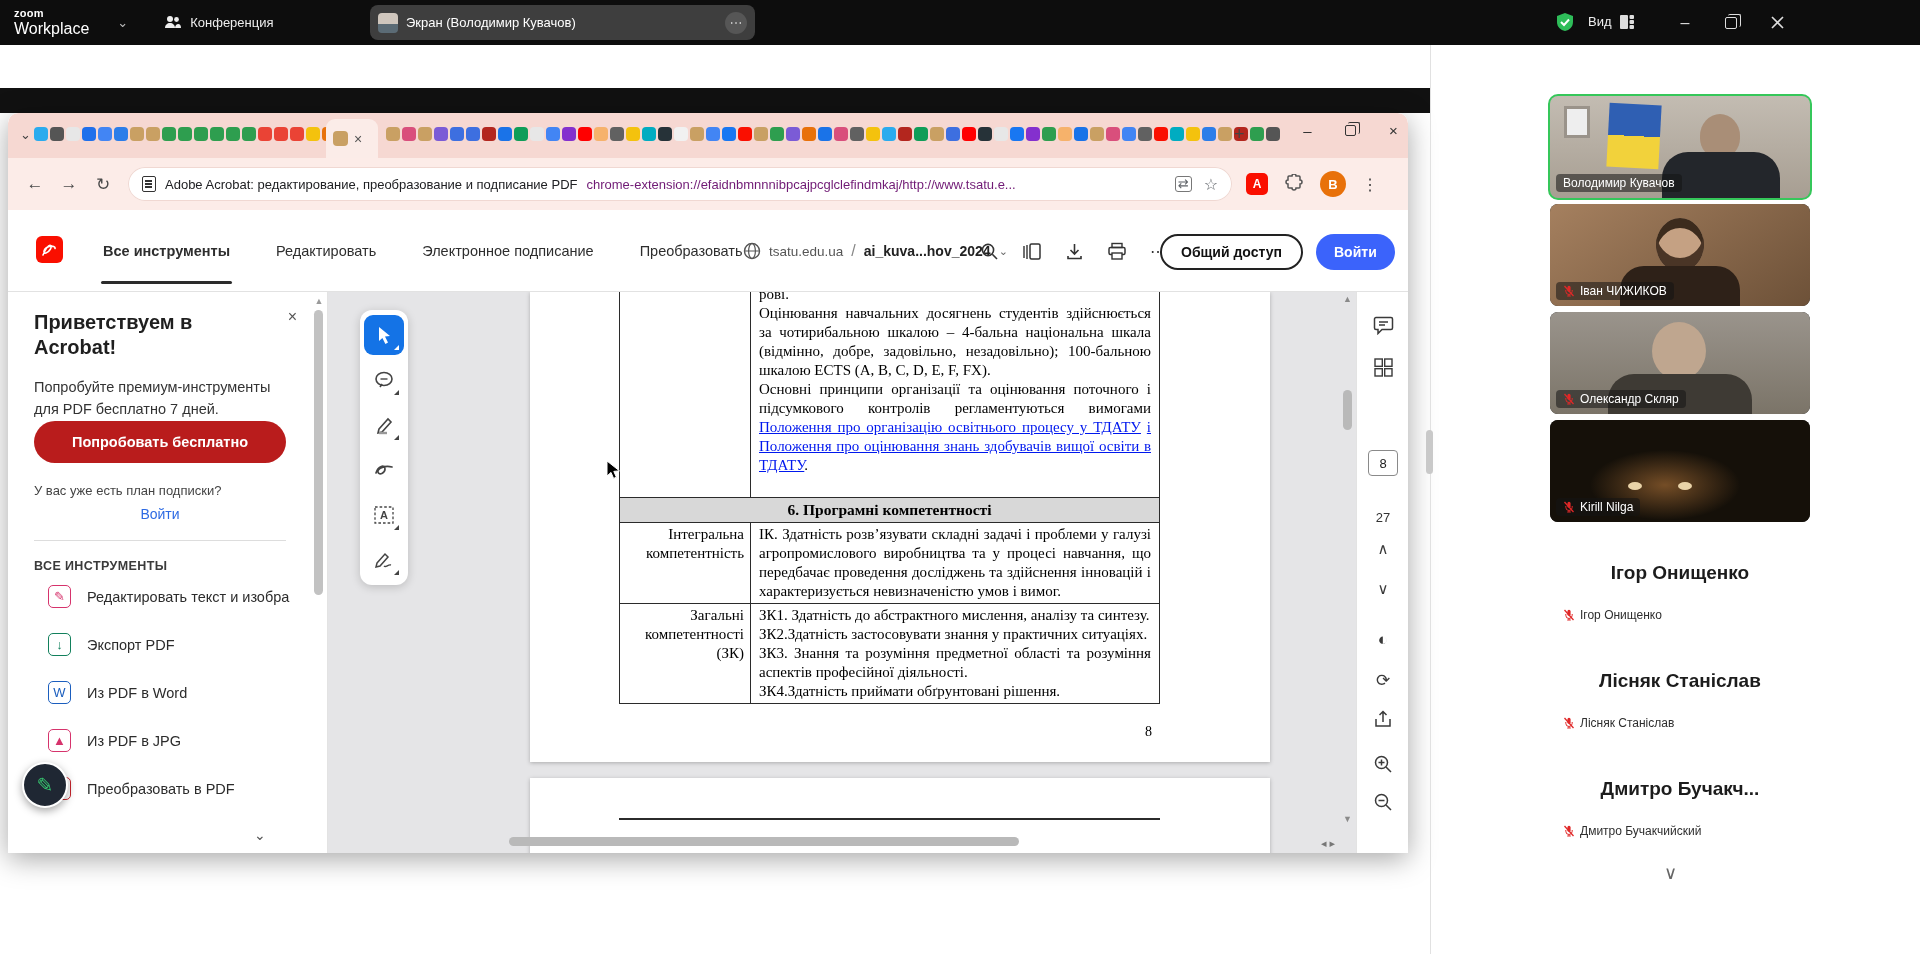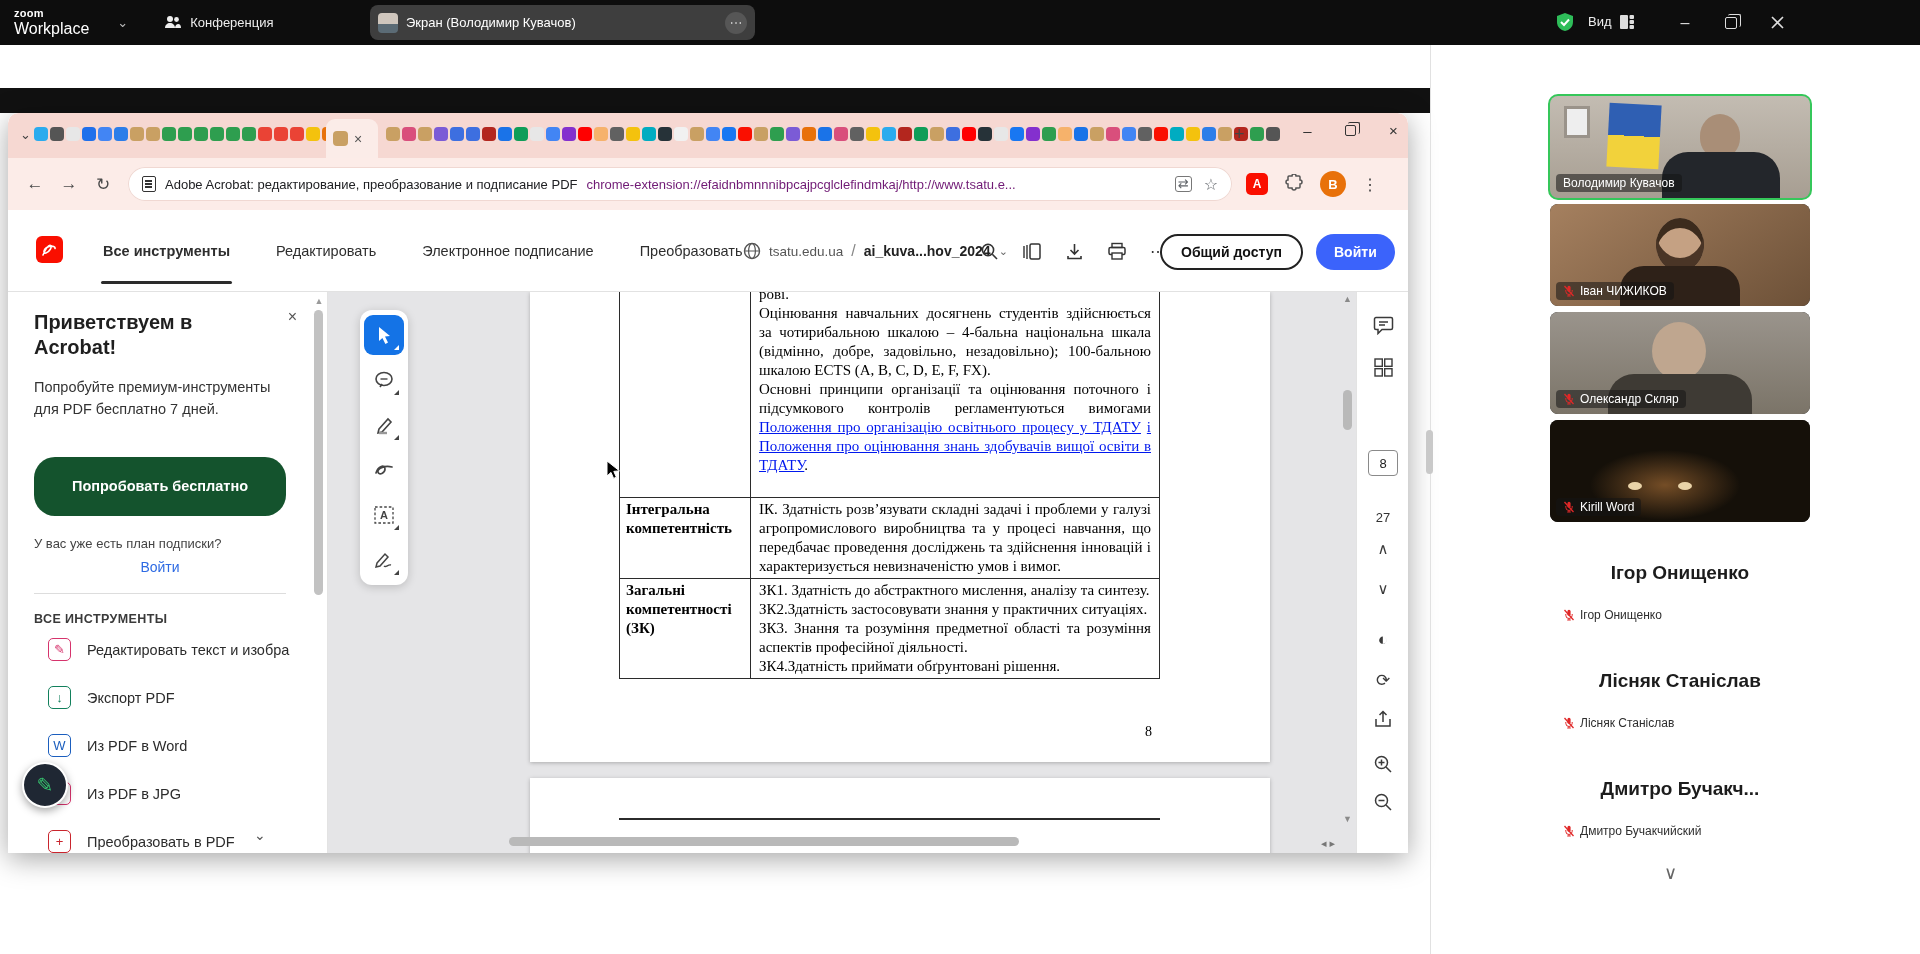--- a/index.html
+++ b/index.html
@@ -98,21 +98,21 @@
 
   
   .content { position:relative; height:561px; display:flex; }
 
   
   .left-panel { position:relative; width:320px; background:#fff; border-right:1px solid #e3e3e3; flex:0 0 auto; }
   .promo { padding:18px 26px 0 26px; position:relative; }
   .promo-close { position:absolute; right:30px; top:16px; color:#555; font-size:16px; }
   .promo-title { font-size:20px; font-weight:bold; color:#1f1f1f; width:210px; line-height:1.25; }
   .promo-body { margin-top:16px; font-size:14.5px; color:#333; line-height:1.55; width:248px; }
-  .trial-btn { margin-top:36px; width:252px; height:59px; background:#14532d; color:#fff; border:none;
+  .trial-btn { margin-top:0; width:252px; height:42px; background:#b91c1c; color:#fff; border:none;
                border-radius:21px; font-size:14.5px; font-weight:bold; font-family:inherit; }
   .plan-q { margin-top:20px; text-align:left; width:252px; font-size:13px; color:#444; }
   .login-link { margin-top:8px; text-align:center; width:252px; font-size:14px; color:#2d6ae3; }
   .lp-divider { margin:18px 0 0 26px; width:252px; border-top:1px solid #ddd; }
   .tools-header { margin:18px 0 0 26px; font-size:12.5px; font-weight:bold; letter-spacing:.4px; color:#3a3a3a; }
   .tool-item { display:flex; align-items:center; gap:16px; margin:0 0 0 40px; height:48px; font-size:14.5px; color:#2c2c2c; }
   .tool-ic { width:23px; height:23px; border-radius:5px; border:1.7px solid currentColor; display:flex;
              align-items:center; justify-content:center; font-size:13px; flex:0 0 auto; background:#fff; }
   .tool-label { white-space:nowrap; overflow:hidden; width:218px; }
   .lp-scroll { position:absolute; right:2px; top:4px; width:12px; height:553px; }
@@ -136,22 +136,22 @@
   .pdf-page { position:absolute; background:#fff; box-shadow:0 1px 4px rgba(0,0,0,.25); }
   .page1 { left:202px; top:0; width:740px; height:470px; }
   .page2 { left:202px; top:486px; width:740px; height:80px; }
   .page2-line { position:absolute; left:89px; top:40px; width:541px; border-top:2px solid #2b2b2b; }
 
   .pdf-table { position:absolute; left:89px; top:0; width:541px; border-left:1.4px solid #2b2b2b;
                border-right:1.4px solid #2b2b2b; border-bottom:1.4px solid #2b2b2b;
                font-family:"Liberation Serif", serif; color:#000; }
   .trow { display:flex; border-top:1.4px solid #2b2b2b; }
   .trow.first { border-top:none; }
-  .tcell-l { width:131px; border-right:1.2px solid #2b2b2b; padding:2px 6px; font-weight:bold;
-             font-size:15px; line-height:19px; flex:0 0 auto; }
+  .tcell-l { width:131px; border-right:1.2px solid #2b2b2b; padding:2px 6px; font-weight:normal;
+             font-size:15px; line-height:19px; flex:0 0 auto;text-align:right; }
   .tcell-r { flex:1 1 auto; padding:2px 8px; font-size:15px; line-height:19px; text-align:justify; }
   .row0 { height:205px; overflow:hidden; }
   .row0 .tcell-r p.clip { margin-top:-9px; }
   .thead { border-top:1.4px solid #2b2b2b; background:#d8d8d8; text-align:center; font-weight:bold;
            font-size:15.5px; padding:3px 0; font-family:"Liberation Serif", serif; }
   .pdf-link { color:#0018ee; text-decoration:underline; }
   .page-num { position:absolute; right:118px; top:432px; font-family:"Liberation Serif", serif; font-size:14px; }
 
   .vscroll { position:absolute; right:2px; top:2px; width:13px; height:530px; }
   .vscroll .arr { color:#8a8a8a; font-size:9px; text-align:center; }
@@ -543,20 +543,21 @@
             <div class="trow first row0">
               <div class="tcell-l"></div>
               <div class="tcell-r">
                 <p class="clip">рові.</p>
                 <p>Оцінювання навчальних досягнень студентів здійснюється за чотирибальною шкалою – 4-бальна національна шкала (відмінно, добре, задовільно, незадовільно); 100-бальною шкалою ECTS (A, B, C, D, E, F, FX).</p>
                 <p><span>Основні принципи організації та оцінювання поточного і підсумкового контролів регламентуються вимогами</span>
                    <span class="pdf-link">Положення про організацію освітнього процесу у ТДАТУ</span>
                    <span class="pdf-link">і Положення про оцінювання знань здобувачів вищої освіти в ТДАТУ</span><span>.</span></p>
               </div>
             </div>
+            <div class="thead">6. Програмні компетентності</div>
             <div class="trow">
               <div class="tcell-l">Інтегральна компетентність</div>
               <div class="tcell-r">ІК. Здатність розв’язувати складні задачі і проблеми у галузі агропромислового виробництва та у процесі навчання, що передбачає проведення досліджень та здійснення інновацій і характеризується невизначеністю умов і вимог.</div>
             </div>
             <div class="trow">
               <div class="tcell-l">Загальні компетентності (ЗК)</div>
               <div class="tcell-r">
                 <p>ЗК1. Здатність до абстрактного мислення, аналізу та синтезу.</p>
                 <p>ЗК2.Здатність застосовувати знання у практичних ситуаціях.</p>
                 <p>ЗК3. Знання та розуміння предметної області та розуміння аспектів професійної діяльності.</p>
@@ -690,21 +691,21 @@
       </div>
     <div class="tile-label">
       <span>
           <svg width="12" height="12" viewBox="0 0 12 12">
             <rect x="4.4" y="0.8" width="3.2" height="6" rx="1.6" fill="#e02828"></rect>
             <path d="M2.8 5v1.3a3.2 3.2 0 006.4 0V5" stroke="#e02828" stroke-width="1" fill="none"></path>
             <path d="M6 9.6V11M4.2 11h3.6" stroke="#e02828" stroke-width="1"></path>
             <path d="M1.5 1l9 10" stroke="#e02828" stroke-width="1.3"></path>
           </svg>
         </span>
-      <span>Kirill Word</span>
+      <span>Kirill Nilga</span>
     </div>
   </div>
 
   <div class="tile no-video" style="top:528px">
     <div class="big-name">Ігор Онищенко</div>
     <div class="tile-label">
       <span>
           <svg width="12" height="12" viewBox="0 0 12 12">
             <rect x="4.4" y="0.8" width="3.2" height="6" rx="1.6" fill="#e02828"></rect>
             <path d="M2.8 5v1.3a3.2 3.2 0 006.4 0V5" stroke="#e02828" stroke-width="1" fill="none"></path>

